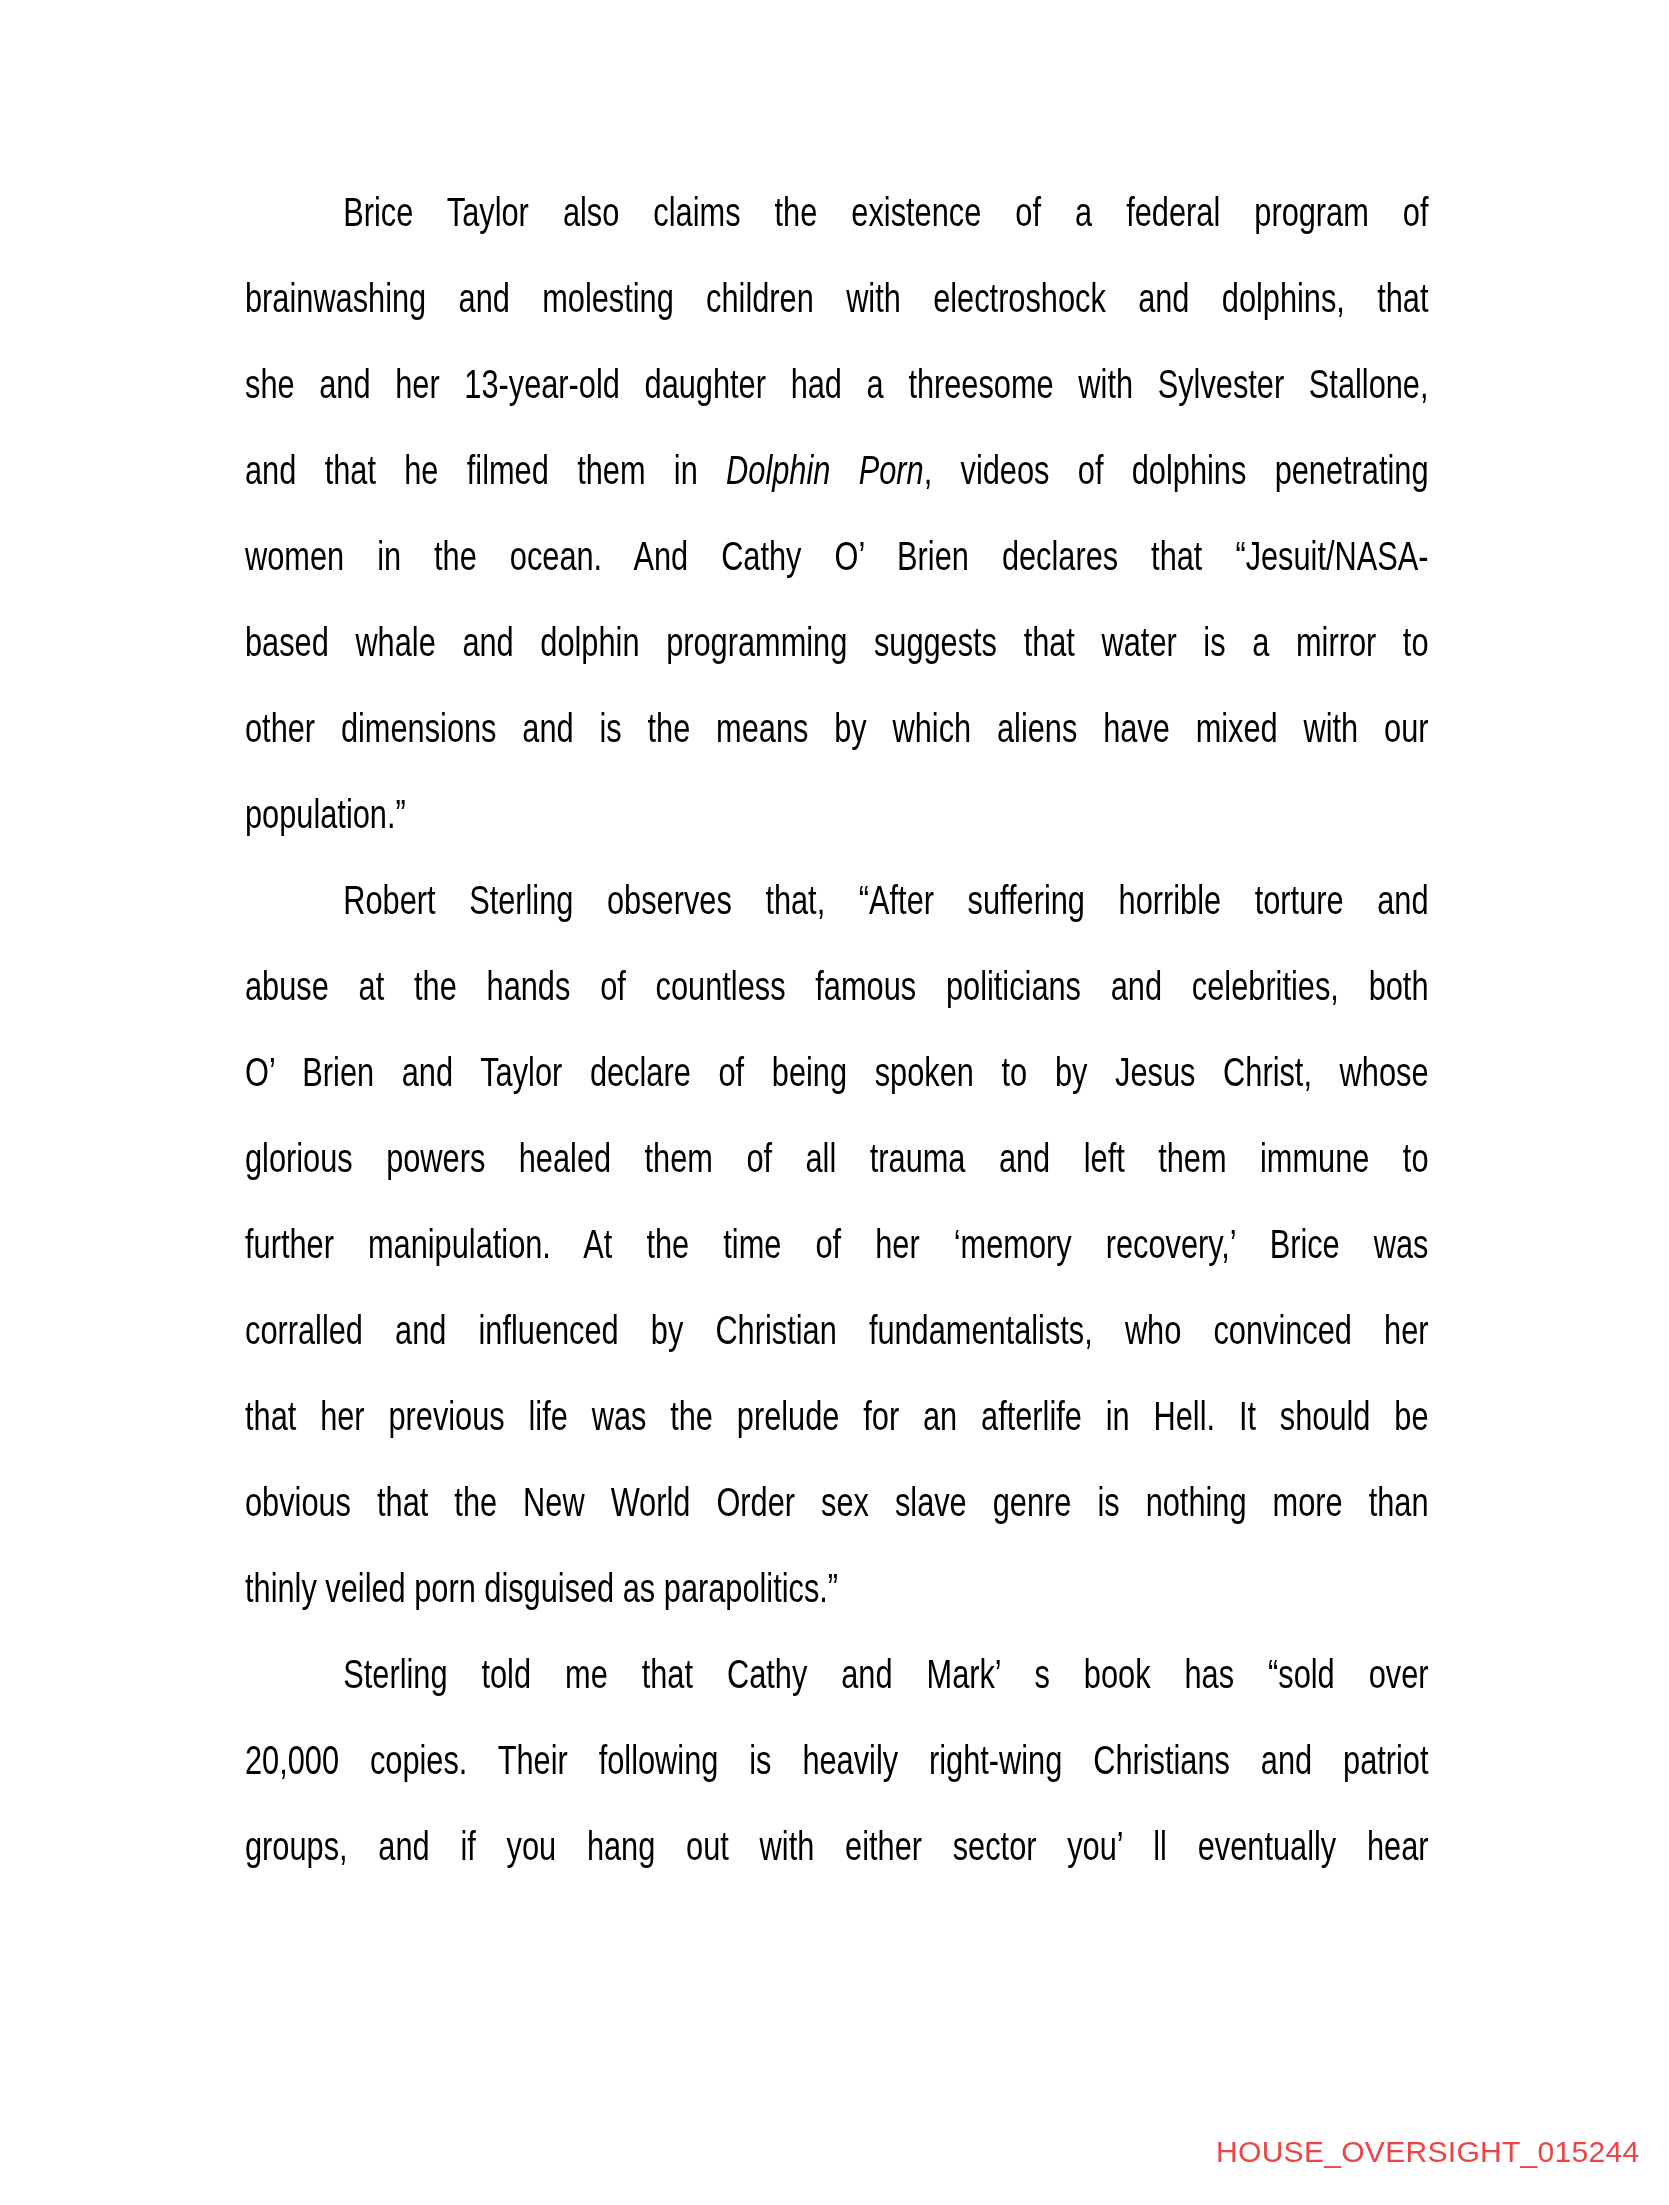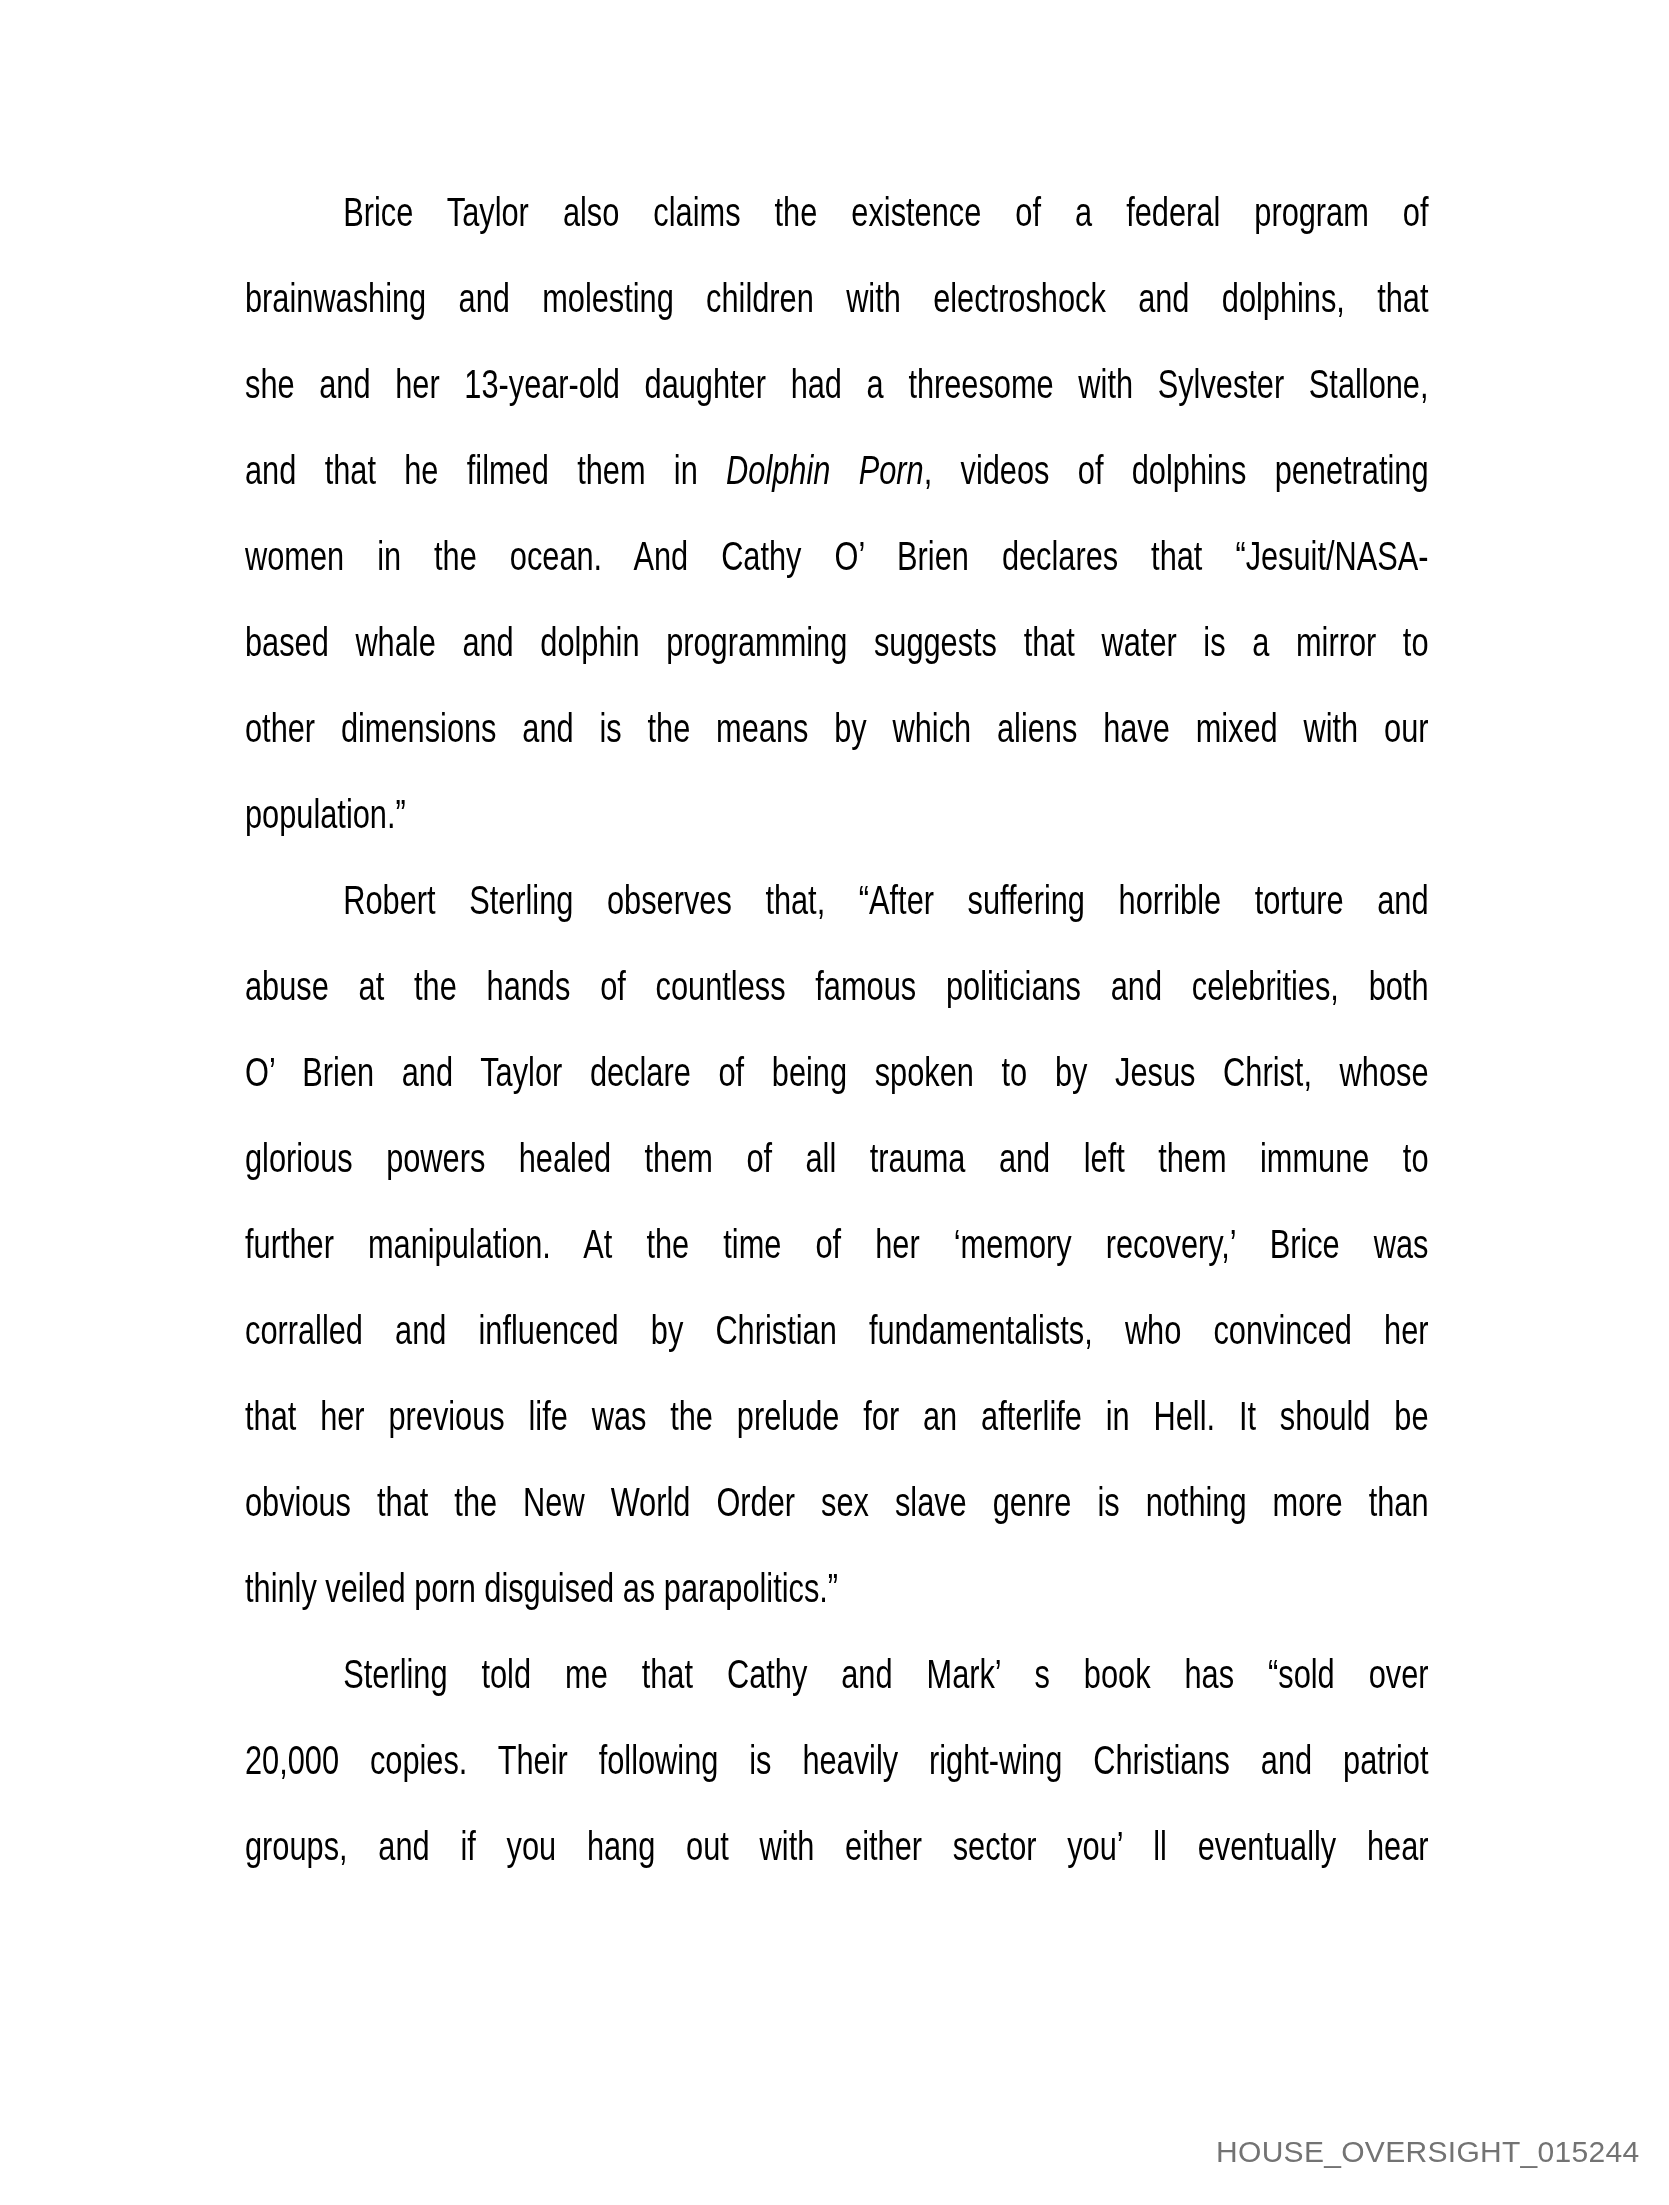--- a/index.html
+++ b/index.html
@@ -51,21 +51,21 @@
   }
   .run.italic {
     font-style: italic;
   }
   .bates {
     position: absolute;
     top: 2135px;
     right: 29.5px;
     font-size: 30px;
     line-height: 34px;
-    color: #737373;
+    color: #ef4444;
     font-family: "Liberation Sans", sans-serif;
     letter-spacing: 0.3px;
     margin-left: 7px;
   }
 </style>
 </head>
 <body>
 
 <div class="page">
   <div class="text-block" id="text-block">

